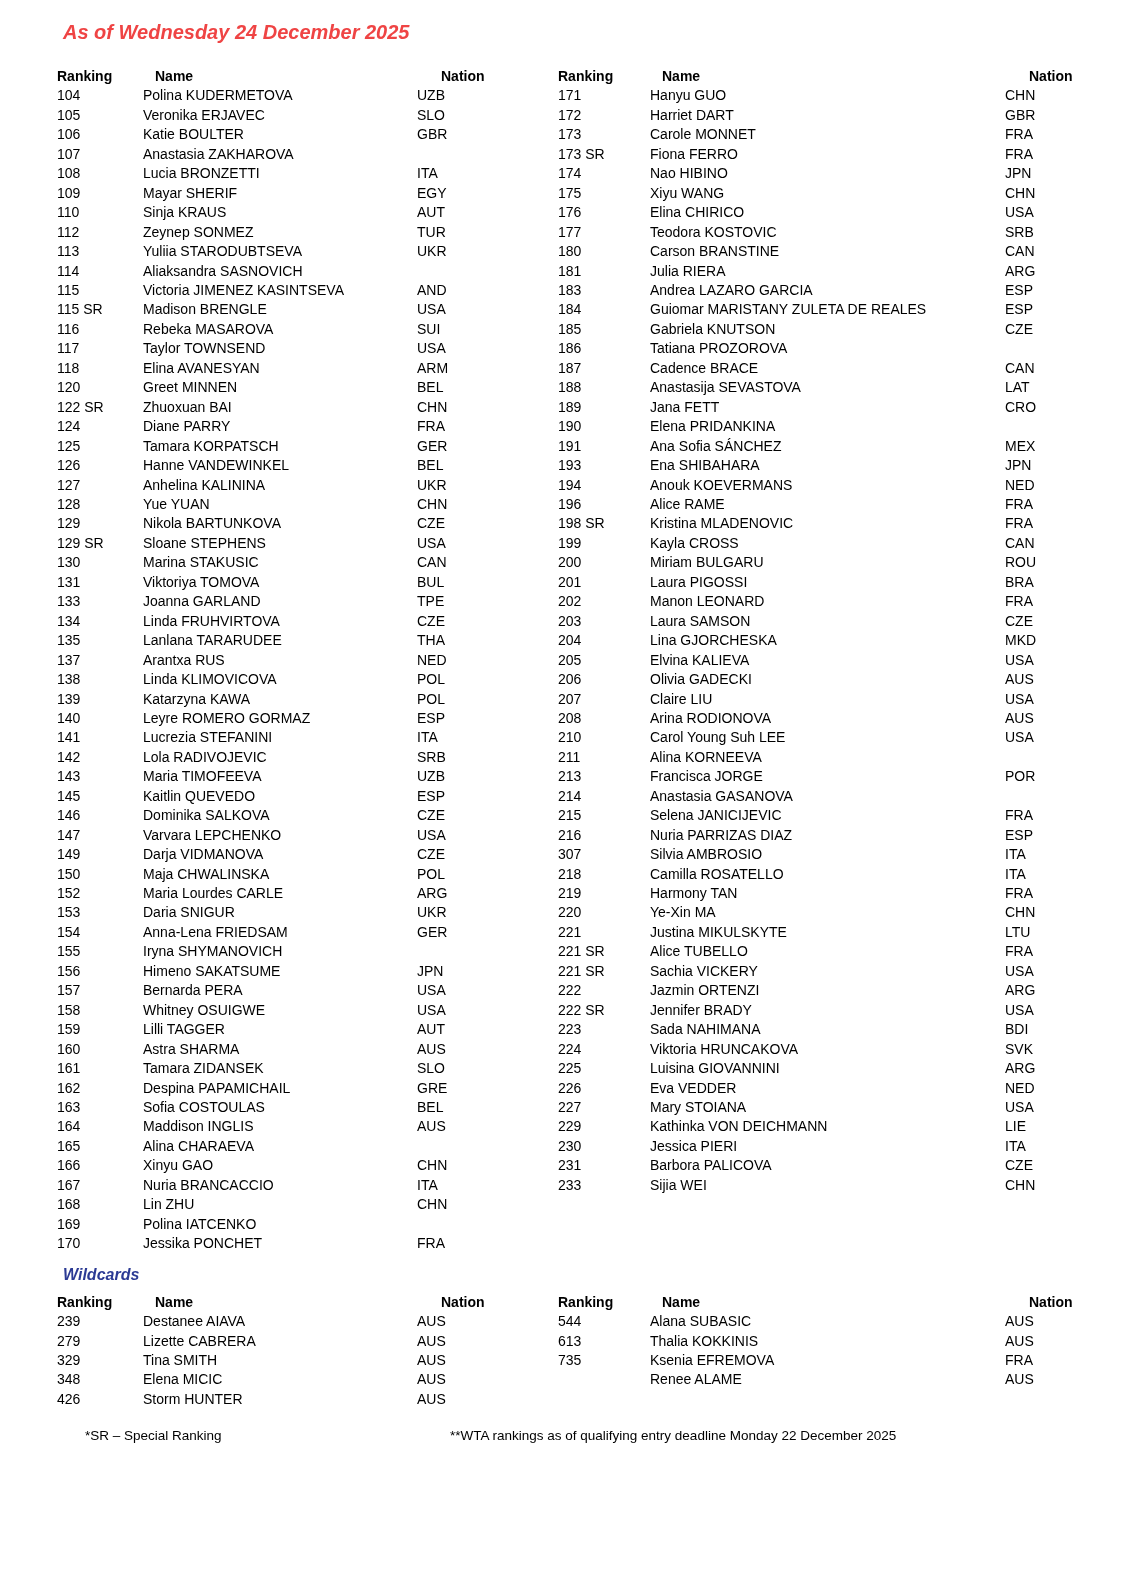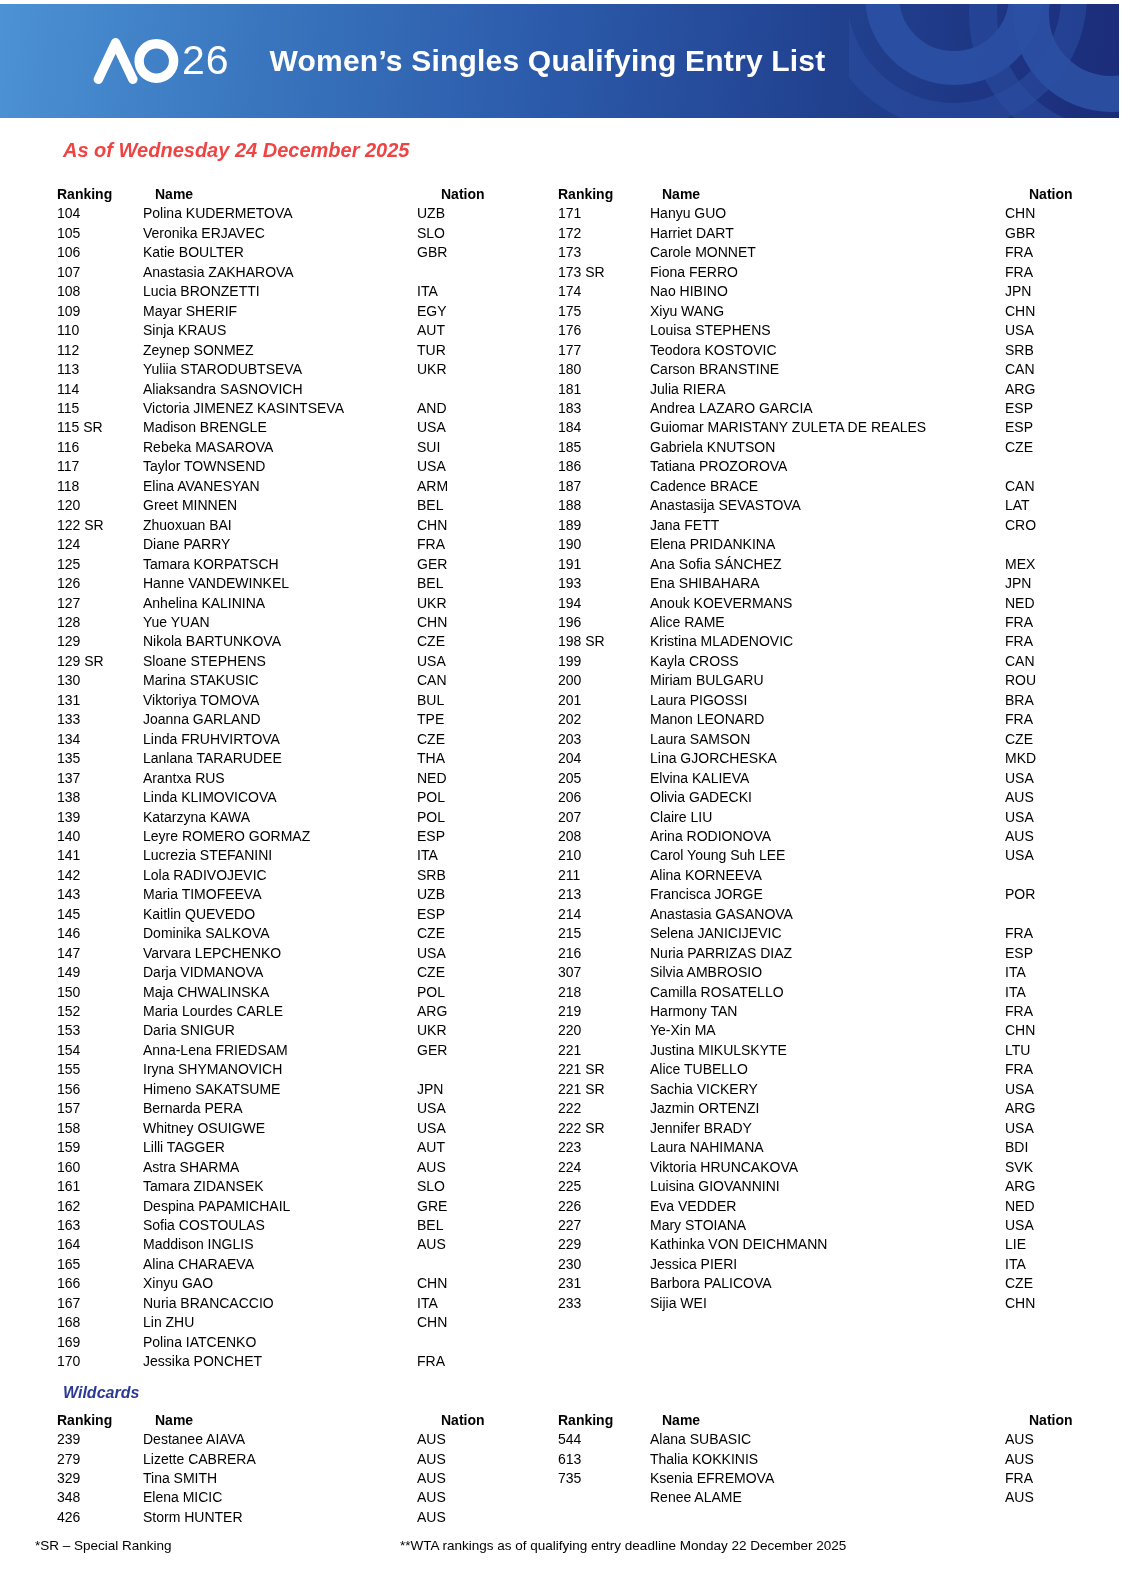--- a/index.html
+++ b/index.html
@@ -37,50 +37,28 @@
   .tables.wc { margin-top:9px; }
   .left-table  { width:460px; margin-right:41px; }
   .right-table { width:512px; }
   .trow {
     display:grid; grid-template-columns:86px 274px 100px;
     font-size:14px; line-height:19.45px; white-space:nowrap;
   }
   .right-table .trow { grid-template-columns:92px 355px 65px; }
   .thead { font-weight:700;gap:12px; }
   
-  .notes { display:flex; margin-top:11px; padding-left:35px; font-size:13.5px;align-items:flex-end; }
+  .notes { display:flex; margin-top:19px; padding-left:85px; font-size:13.5px;align-items:flex-end; }
   .notes .sr { width:365px; }
 </style>
 </head>
 <body>
 
 <div>
 
-  <header class="band">
-    <svg class="deco" width="270" height="114" viewBox="0 0 270 114" aria-hidden="true">
-      <g fill="none" stroke="#2b4fa2">
-        <circle cx="105" cy="-8" r="120" stroke-width="26" opacity="0.55"></circle>
-        <circle cx="105" cy="-8" r="72" stroke-width="34" opacity="0.95"></circle>
-        <circle cx="262" cy="10" r="128" stroke-width="28" opacity="0.55"></circle>
-        <circle cx="262" cy="10" r="80" stroke-width="36" opacity="0.95"></circle>
-      </g>
-    </svg>
-    <div class="brand">
-      <span class="ao-mark" aria-label="AO">
-        <svg width="86" height="46" viewBox="0 0 82 44" aria-hidden="true">
-          <g fill="none" stroke="#ffffff" stroke-width="9" stroke-linecap="round" stroke-linejoin="round">
-            <path d="M5 39.5 L21.5 4.5 L38 39.5"></path>
-            <circle cx="60.5" cy="22" r="16.5"></circle>
-          </g>
-        </svg>
-        <span class="ao-year">26</span>
-      </span>
-      <h1 class="title">Women’s Singles Qualifying Entry List</h1>
-    </div>
-  </header>
 
   <div class="asof">As of Wednesday 24 December 2025</div>
 
   <div class="tables main">
 
     <div class="table left-table">
       <div class="trow thead">
         <span>Ranking</span>
         <span>Name</span>
         <span>Nation</span>
@@ -485,21 +463,21 @@
         </div>
 
         <div class="trow">
           <span>175</span>
           <span>Xiyu WANG</span>
           <span>CHN</span>
         </div>
 
         <div class="trow">
           <span>176</span>
-          <span>Louisa STEPHENS</span>
+          <span>Elina CHIRICO</span>
           <span>USA</span>
         </div>
 
         <div class="trow">
           <span>177</span>
           <span>Teodora KOSTOVIC</span>
           <span>SRB</span>
         </div>
 
 
@@ -739,21 +717,21 @@
         </div>
 
         <div class="trow">
           <span>222 SR</span>
           <span>Jennifer BRADY</span>
           <span>USA</span>
         </div>
 
         <div class="trow">
           <span>223</span>
-          <span>Laura NAHIMANA</span>
+          <span>Sada NAHIMANA</span>
           <span>BDI</span>
         </div>
 
         <div class="trow">
           <span>224</span>
           <span>Viktoria HRUNCAKOVA</span>
           <span>SVK</span>
         </div>
 
         <div class="trow">

